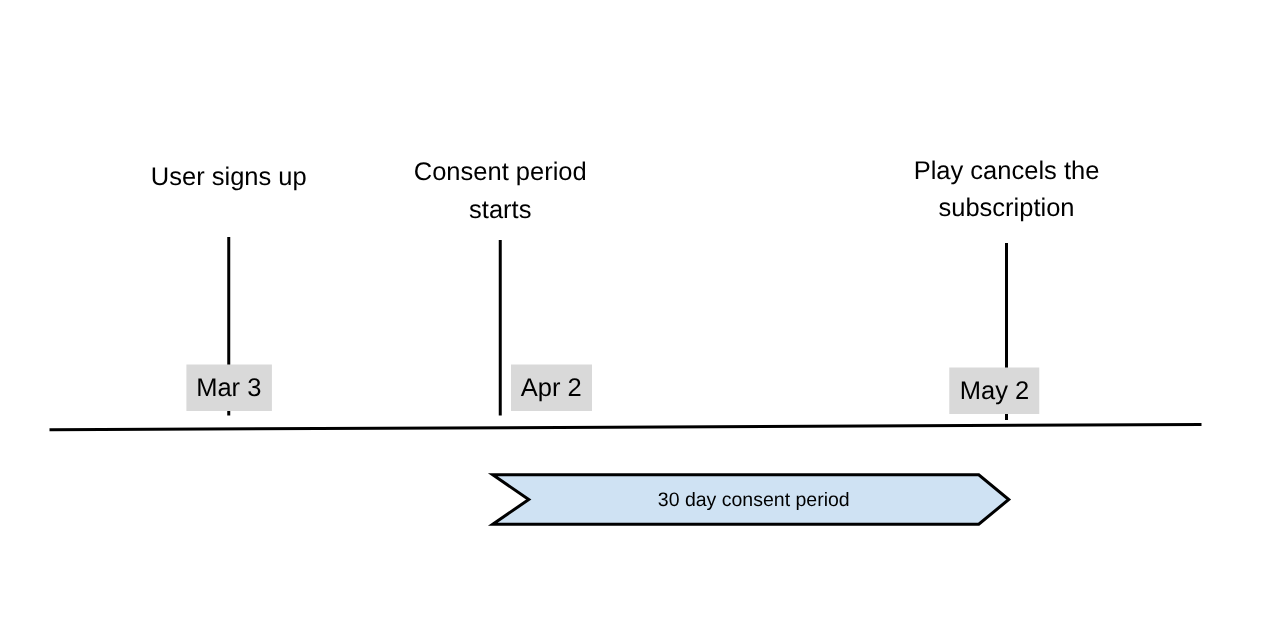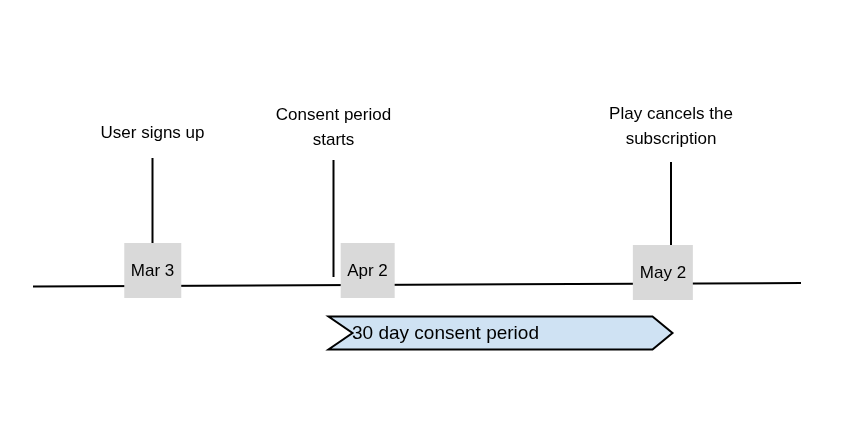--- a/index.html
+++ b/index.html
@@ -26,53 +26,54 @@
     white-space: pre-line;
     color: #000000;
   }
   .date-chip {
     position: absolute;
     transform: translateX(-50%);
     background: #d9d9d9;
     font-size: 17px;
     line-height: 23px;
     height: 23px;
-    padding: 16px 7px;
+    padding: 4px 7px;
     white-space: nowrap;
     color: #000000;
   }
   .banner-label {
     position: absolute;
     left: 352px;
     top: 316px;
     width: 301px;
     height: 34px;
     line-height: 34px;
-    font-size: 19px;
+    text-align: center;
+    font-size: 13px;
     white-space: nowrap;
     color: #000000;
   }
 </style>
 </head>
 <body>
 
 <div class="canvas">
 
   <svg class="layer-svg" viewBox="0 0 852 426" xmlns="http://www.w3.org/2000/svg">
 
     <line x1="33" y1="286.5" x2="801" y2="283" stroke="#000000" stroke-width="2"></line>
 
     <line x1="152.5" y1="158" x2="152.5" y2="277" stroke="#000000" stroke-width="2"></line>
     <line x1="333.5" y1="160" x2="333.5" y2="277" stroke="#000000" stroke-width="2"></line>
     <line x1="671" y1="162" x2="671" y2="280" stroke="#000000" stroke-width="2"></line>
 
     <polygon points="328.5,316.5 652.5,316.5 672.5,333 652.5,349.5 328.5,349.5 352.5,333" stroke-width="2" stroke-linejoin="miter" stroke="#000000" fill="#cfe2f3"></polygon>
   </svg>
 
-  <div class="event-title" style="left:152.5px; top:120px;">User signs up</div>
+  <div class="event-title" style="left:152.5px; top:105px;">User signs up</div>
   <div class="event-title" style="left:671px; top:101px;">Play cancels the
 subscription</div>
   <div class="event-title" style="left:333.5px; top:102px;">Consent period
 starts</div>
 
   <div class="date-chip" style="left:152.5px; top:243px;">Mar 3</div>
   <div class="date-chip" style="left:333.5px; top:243px;margin-left:34px;">Apr 2</div>
   <div class="date-chip" style="left:663px; top:245px;">May 2</div>
 
   <div class="banner-label">30 day consent period</div>

